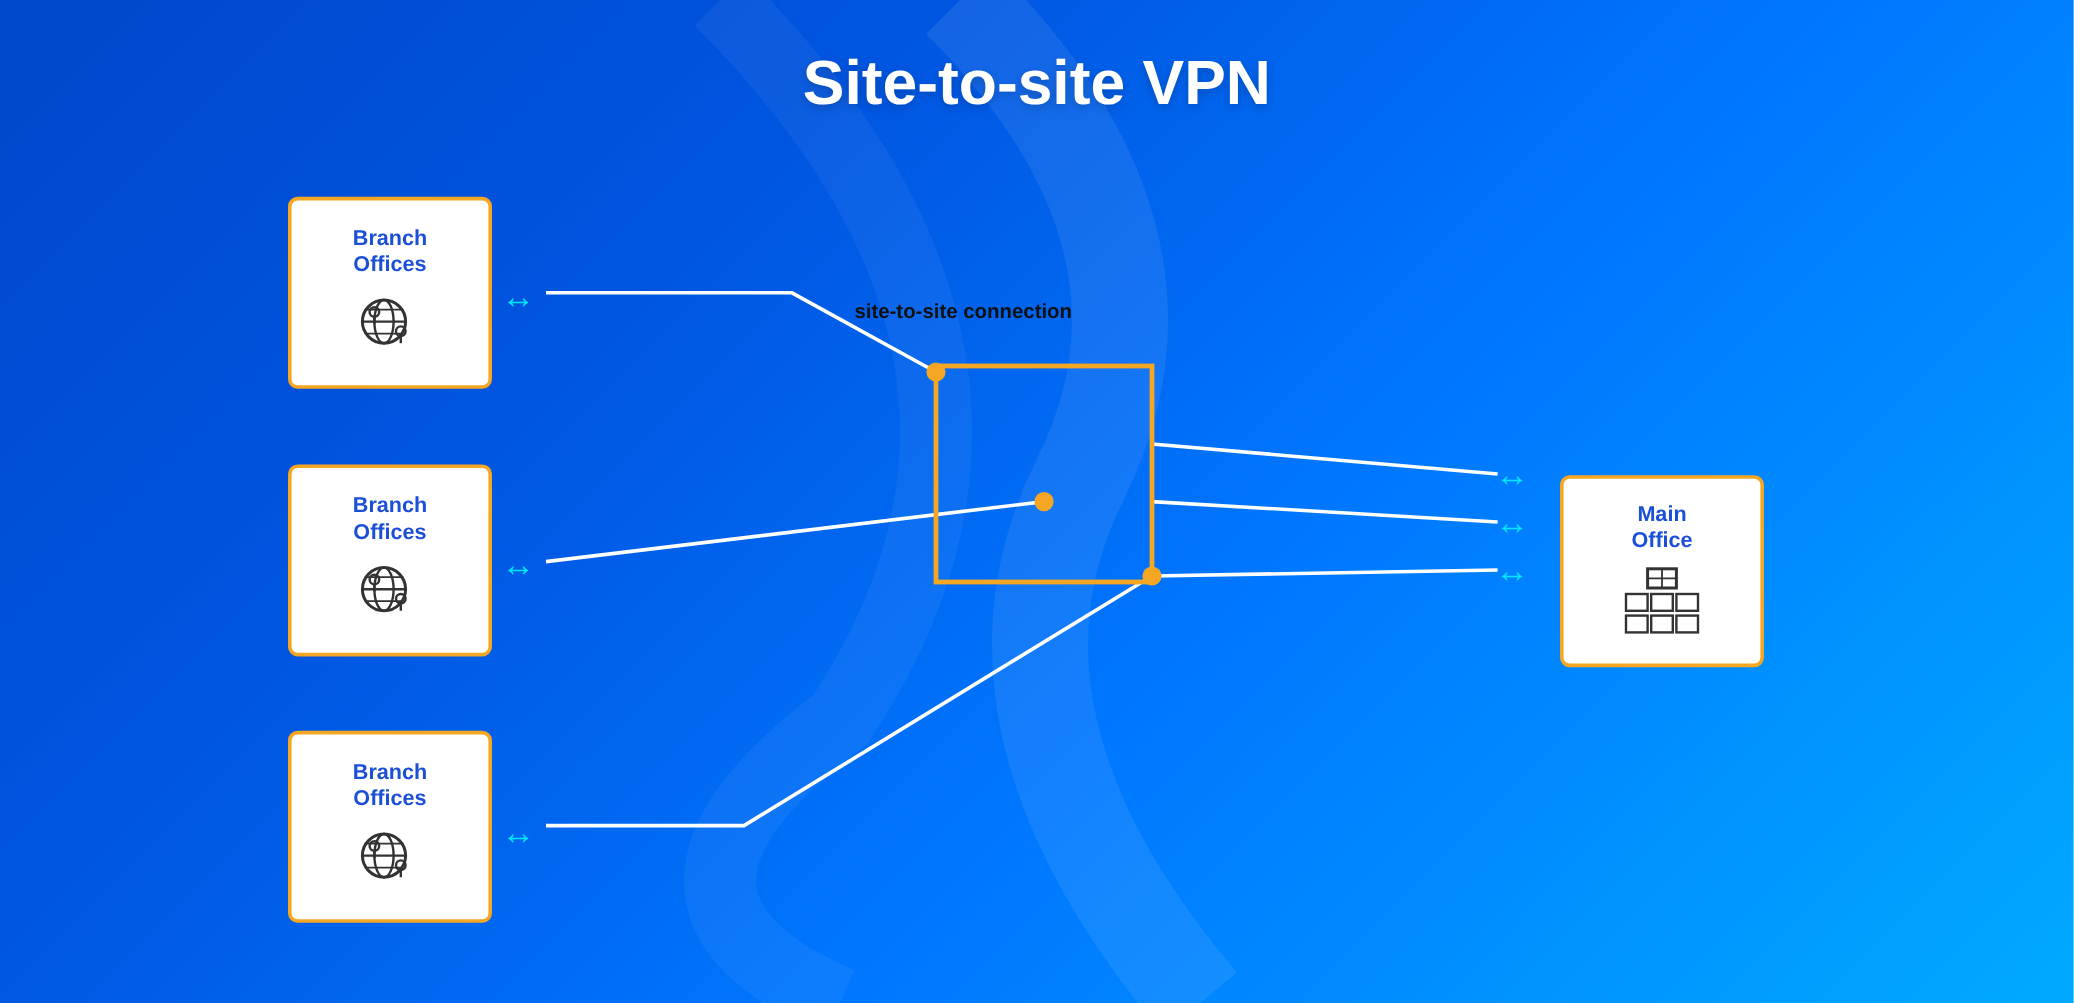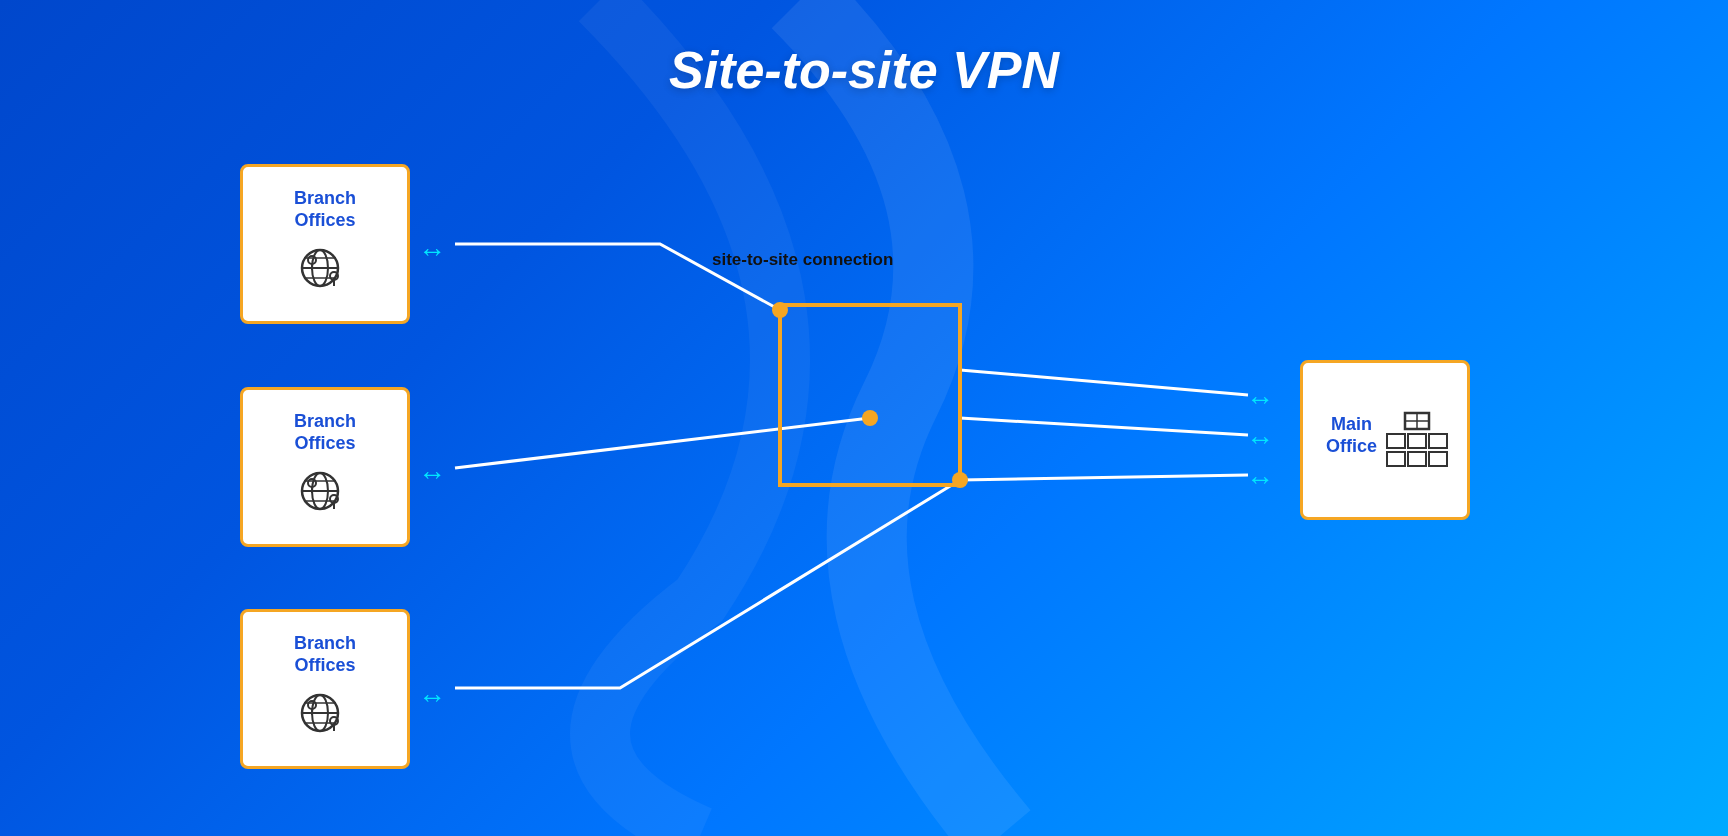--- a/index.html
+++ b/index.html
@@ -21,21 +21,20 @@
     }
 
     .page-title {
       position: absolute;
       top: 40px;
       left: 50%;
       transform: translateX(-50%);
       color: white;
       font-size: 52px;
       font-weight: 900;
-      font-style: italic;
       white-space: nowrap;
       text-shadow: 0 2px 8px rgba(0,0,0,0.2);
     }
 
     
     .branch-card {
       position: absolute;
       width: 170px;
       height: 160px;
       background: white;
@@ -59,23 +58,25 @@
 
     
     .main-card {
       position: absolute;
       width: 170px;
       height: 160px;
       background: white;
       border: 3px solid #f5a623;
       border-radius: 8px;
       display: flex;
+      flex-direction: column;
       align-items: center;
-      justify-content: flex-end;
+      justify-content: center;
       padding: 10px;
+      margin-top: 36px;
     }
 
     .main-card-title {
       color: #1a4fd6;
       font-weight: 800;
       font-size: 18px;
       text-align: center;
       line-height: 1.2;
       margin-bottom: 8px;
     }

